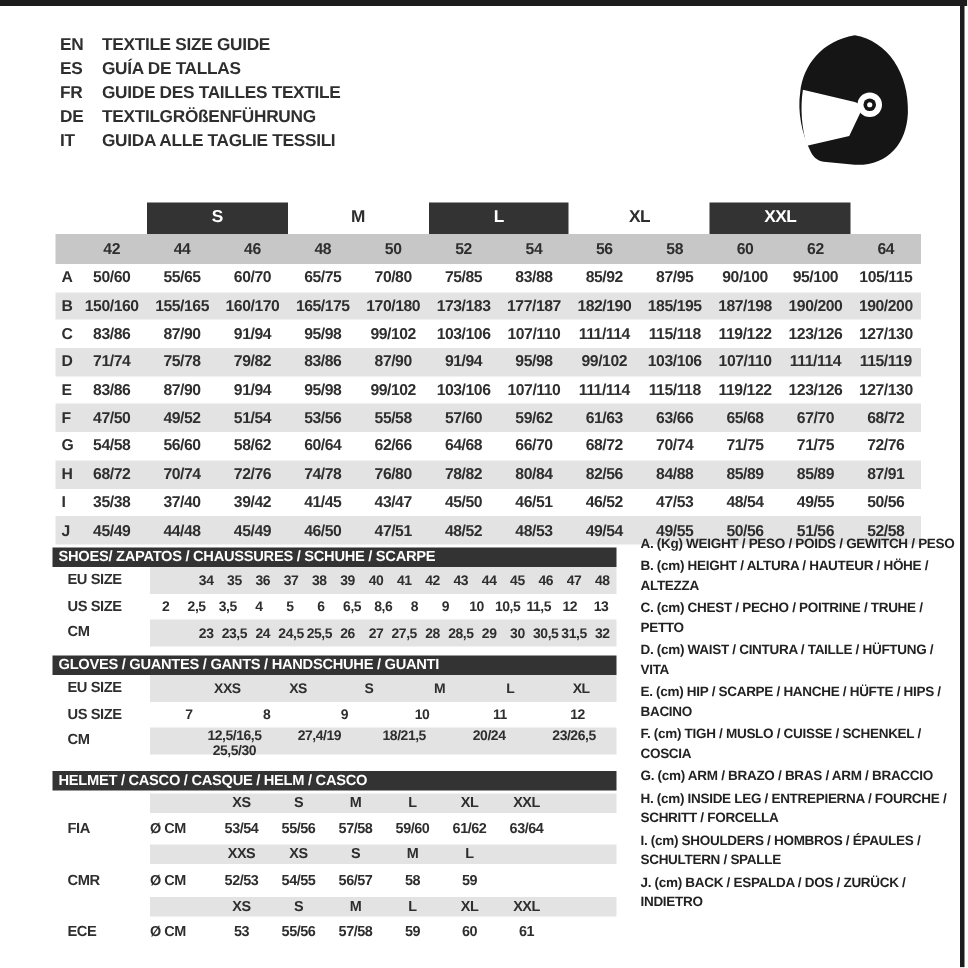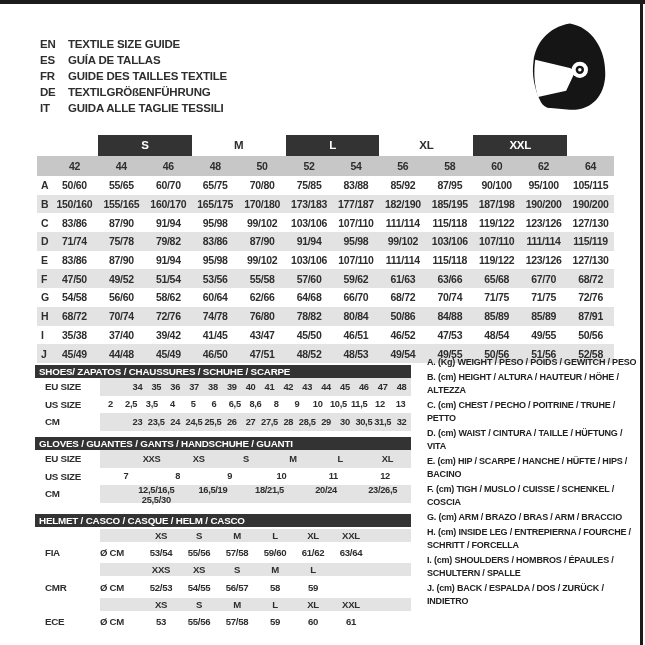--- a/index.html
+++ b/index.html
@@ -4,21 +4,21 @@
 <style>
   * { margin:0; padding:0; box-sizing:border-box; }
   html,body { background:#fff; }
   body { font-family:"Liberation Sans","DejaVu Sans",sans-serif; color:#2e2e2e; }
   .page { position:relative; width:645px; height:645px; background:#fff; overflow:hidden; }
 
   .top-border { position:absolute; left:0; top:0; width:645px; height:4px; background:#1c1c1c; }
   .right-border { position:absolute; right:2px; top:0; width:3px; height:645px; background:#1c1c1c; }
 
   
-  .lang-legend { position:absolute; left:40px; top:22px; font-size:11.5px; font-weight:bold; letter-spacing:-0.2px;margin-top:14px; }
+  .lang-legend { position:absolute; left:40px; top:22px; font-size:11.5px; font-weight:bold; letter-spacing:-0.2px; }
   .lang-row { display:flex; height:16px; line-height:16px; }
   .lang-code { width:28px; }
 
   
   .helmet-icon { position:absolute; left:522px; top:18px; width:92px; height:100px; }
 
   
   .mtable { position:absolute; left:37px; top:135px; width:577px; font-weight:bold; letter-spacing:-0.3px; }
   .mrow { display:grid; grid-template-columns:14px repeat(12,1fr); align-items:center; text-align:center; }
   .mrow-groups { height:21px; }
@@ -218,21 +218,21 @@
       </div>
       <div class="mrow mrow-data stripe">
         <div class="mlabel">H</div>
         <div>68/72</div>
         <div>70/74</div>
         <div>72/76</div>
         <div>74/78</div>
         <div>76/80</div>
         <div>78/82</div>
         <div>80/84</div>
-        <div>50/86</div>
+        <div>82/56</div>
         <div>84/88</div>
         <div>85/89</div>
         <div>85/89</div>
         <div>87/91</div>
       </div>
       <div class="mrow mrow-data">
         <div class="mlabel">I</div>
         <div>35/38</div>
         <div>37/40</div>
         <div>39/42</div>
@@ -351,21 +351,21 @@
             <div>9</div>
             <div>10</div>
             <div>11</div>
             <div>12</div>
           </div>
         </div>
         <div class="srow">
           <div class="srow-label">CM</div>
           <div class="srow-vals shaded" style="grid-template-columns: repeat(5, 1fr);">
             <div>12,5/16,5</div>
-            <div>16,5/19</div>
+            <div>27,4/19</div>
             <div>18/21,5</div>
             <div>20/24</div>
             <div>23/26,5</div>
             <div>25,5/30</div>
           </div>
         </div>
       </div>
   </div>
 
   <div class="sec" id="helmetSec" style="top:514px">

